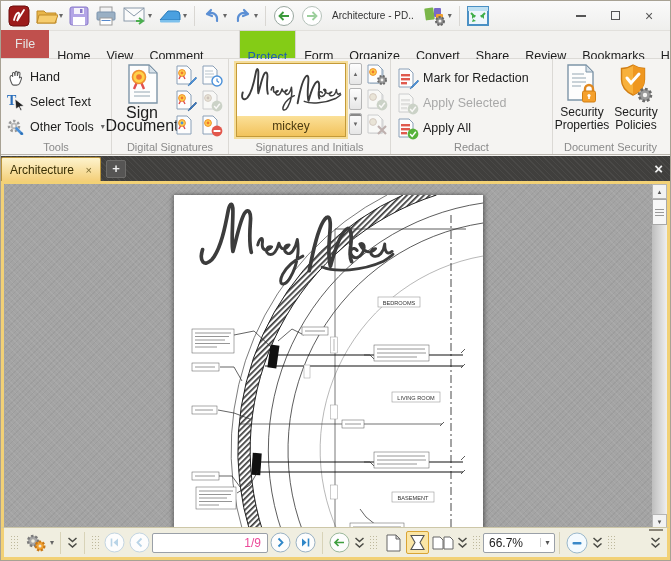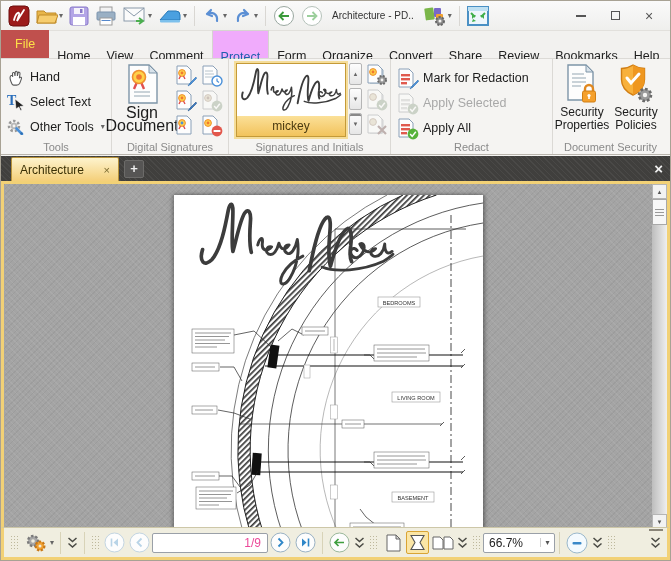--- a/index.html
+++ b/index.html
@@ -14,22 +14,22 @@
   .title-text{font-size:10px;color:#333;margin:0 6px;white-space:nowrap;}
   .winbtn{width:34px;height:24px;display:flex;align-items:center;justify-content:center;color:#555;}
   .winbtns{margin-left:auto;display:flex;}
   .minbar{width:10px;height:2px;background:#555;}
   .maxbox{width:9px;height:9px;border:1.3px solid #555;}
   .closex{font-size:14px;line-height:14px;color:#555;}
 
   
   .tabrow{position:absolute;top:30px;left:0;right:0;height:28px;background:#f2f1ef;display:flex;align-items:flex-end;border-bottom:1px solid #dcdad6;}
   .rtab{height:28px;line-height:28px;padding:12px 8px;font-size:12.5px;color:#1e1e1e;white-space:nowrap;}
-  .rtab.file{background:#c0504d;color:#fde047;padding:0 14px;}
-  .rtab.active{background:#f0abfc;color:#1f5fae;border:1px solid #d6d4d0;border-bottom:none;}
+  .rtab.file{background:#c0504d;color:#e5e5e5;padding:0 14px;}
+  .rtab.active{background:#84cc16;color:#1f5fae;border:1px solid #d6d4d0;border-bottom:none;margin-left:27px;}
 
   
   .ribbon{position:absolute;top:58px;left:0;right:0;height:96px;background:#f5f4f2;border-bottom:1px solid #b9b5ad;display:flex;}
   .rgroup{position:relative;height:100%;border-right:1px solid #dbd9d5;flex:0 0 auto;}
   .glabel{position:absolute;bottom:1px;left:0;right:0;text-align:center;font-size:11px;color:#8a8a8a;white-space:nowrap;}
   .g-tools{width:111px;padding:5px 6px 16px;}
   .trow{display:flex;align-items:center;gap:6px;height:25px;font-size:12.5px;color:#1c1c1c;}
   .g-digsig{width:117px;display:flex;padding:3px 2px 16px;}
   .bigbtn{width:56px;display:flex;flex-direction:column;align-items:center;padding-top:2px;}
   .bigbtn .blabel{font-size:16px;line-height:13px;text-align:center;color:#1c1c1c;margin-top:2px;}
@@ -46,21 +46,21 @@
   .sigcol{display:flex;flex-direction:column;gap:5px;margin-left:4px;padding-top:1px;}
   .g-redact{width:162px;padding:6px 6px 16px;}
   .rrow{display:flex;align-items:center;gap:6px;height:25px;font-size:12.5px;color:#1c1c1c;}
   .rrow.off{color:#a8a8a8;}
   .g-docsec{width:115px;display:flex;padding:3px 2px 16px;}
   .bigbtn2{width:54px;display:flex;flex-direction:column;align-items:center;padding-top:2px;}
   .bigbtn2 .blabel{font-size:12px;line-height:13px;text-align:center;color:#1c1c1c;margin-top:2px;}
 
   
   .doctabs{position:absolute;top:155px;left:0;right:0;height:25px;background:#403f3d;background-image:repeating-linear-gradient(45deg,rgba(255,255,255,.05) 0 1px,transparent 1px 4px);display:flex;align-items:flex-end;}
-  .dtab{height:24px;margin-left:10px;background:linear-gradient(#fdf3cd,#f4cf79);border:1px solid #b8933a;border-bottom:none;border-radius:2px 2px 0 0;display:flex;align-items:center;padding:0 8px;font-size:12px;color:#3a3005;width:108px;}
+  .dtab{height:24px;margin-left:0;background:linear-gradient(#fdf3cd,#f4cf79);border:1px solid #b8933a;border-bottom:none;border-radius:2px 2px 0 0;display:flex;align-items:center;padding:0 8px;font-size:12px;color:#3a3005;width:100px;}
   .dtab .tclose{margin-left:auto;font-size:11px;color:#7a6a30;}
   .addtab{width:20px;height:18px;margin-left:5px;margin-bottom:3px;background:#565554;border:1px solid #6c6b69;border-radius:2px;color:#eee;font-size:13px;font-weight:bold;text-align:center;line-height:16px;}
   .dtclose{position:absolute;right:7px;top:4px;color:#f2f2f2;font-size:15px;font-weight:bold;}
 
   
   .docarea{position:absolute;top:180px;left:0;right:0;height:348px;background:#a4a4a4;background-image:repeating-linear-gradient(45deg,rgba(255,255,255,.07) 0 1px,transparent 1px 4px),repeating-linear-gradient(-45deg,rgba(0,0,0,.05) 0 1px,transparent 1px 4px);border-left:3px solid #f2d176;border-right:3px solid #f2d176;border-top:3px solid #f2d176;overflow:hidden;}
   .page{position:absolute;left:170px;top:11px;width:309px;height:337px;background:#fff;box-shadow:2px 0 4px rgba(0,0,0,.35),-2px 0 4px rgba(0,0,0,.25);}
   .vscroll{position:absolute;right:0;top:0;width:15px;height:100%;background:linear-gradient(to right,#bdbdbd,#efefef);}
   .sbtn{position:absolute;left:0;width:15px;height:15px;background:#f2f2f2;border:1px solid #b5b5b5;font-size:6px;color:#555;display:flex;align-items:center;justify-content:center;}
   .sthumb{position:absolute;left:0;top:15px;width:15px;height:26px;background:#f7f7f7;border:1px solid #a8a8a8;display:flex;flex-direction:column;align-items:center;justify-content:center;gap:2px;}

